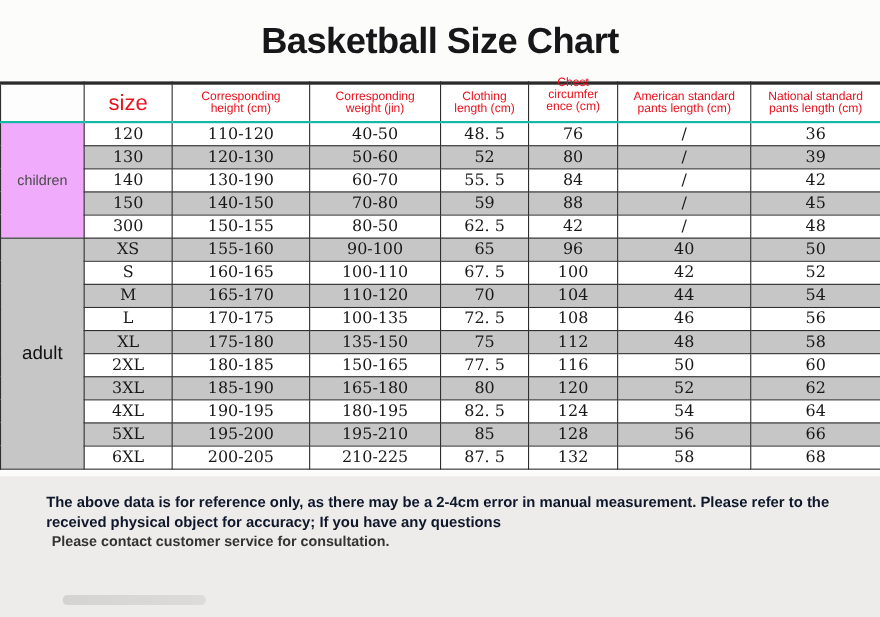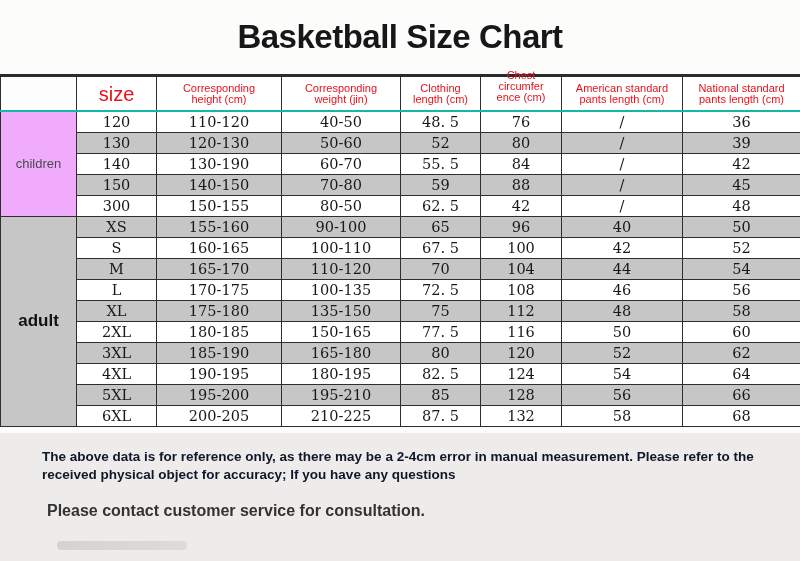--- a/index.html
+++ b/index.html
@@ -29,29 +29,29 @@
   table.size-table thead th span{display:block;white-space:pre-line;}
   table.size-table thead th.size-h{font-size:20px;line-height:1;}
   table.size-table thead th.raised span{transform:translateY(-7px);}
   table.size-table thead th.corner{background:#fdfdfd;}
   table.size-table td{
     height:21px;font-family:"DejaVu Serif","Liberation Serif",serif;
     font-size:14.5px;color:#181818;padding:0 2px;}
   table.size-table tr.striped td{background:var(--stripe-gray);}
   table.size-table td.group{background:#f0abfc;font-family:"Liberation Sans",sans-serif;}
   table.size-table td.group.children{font-size:13px;color:#4a4a4a;}
-  table.size-table td.group.adult{font-size:17px;font-weight:bold;color:#121212;}
+  table.size-table td.group.adult{font-size:17px;font-weight:normal;color:#121212;}
 
   
   .reminder{flex:1;margin-top:6px;background:#edecea;position:relative;}
   .reminder-heading{margin:16px 0 0 45px;font-size:27px;font-weight:bold;
     color:var(--reminder-red);}
   .reminder-body{margin:15px 42px 0 42px;font-size:13.5px;font-weight:bold;
     color:#0f172a;line-height:1.35;white-space:pre-line;}
-  .reminder-contact{margin:18px 42px 0 47px;font-size:16px;font-weight:600;
+  .reminder-contact{margin:0 42px 0 47px;font-size:13px;font-weight:600;
     color:#333;}
   .faded-watermark{position:absolute;left:57px;bottom:11px;width:130px;height:9px;
     border-radius:4px;background:linear-gradient(90deg,#55504c,#8a857f);opacity:0.16;}
 </style>
 </head>
 <body>
 
 <div class="page">
 
   <div class="title-bar">

